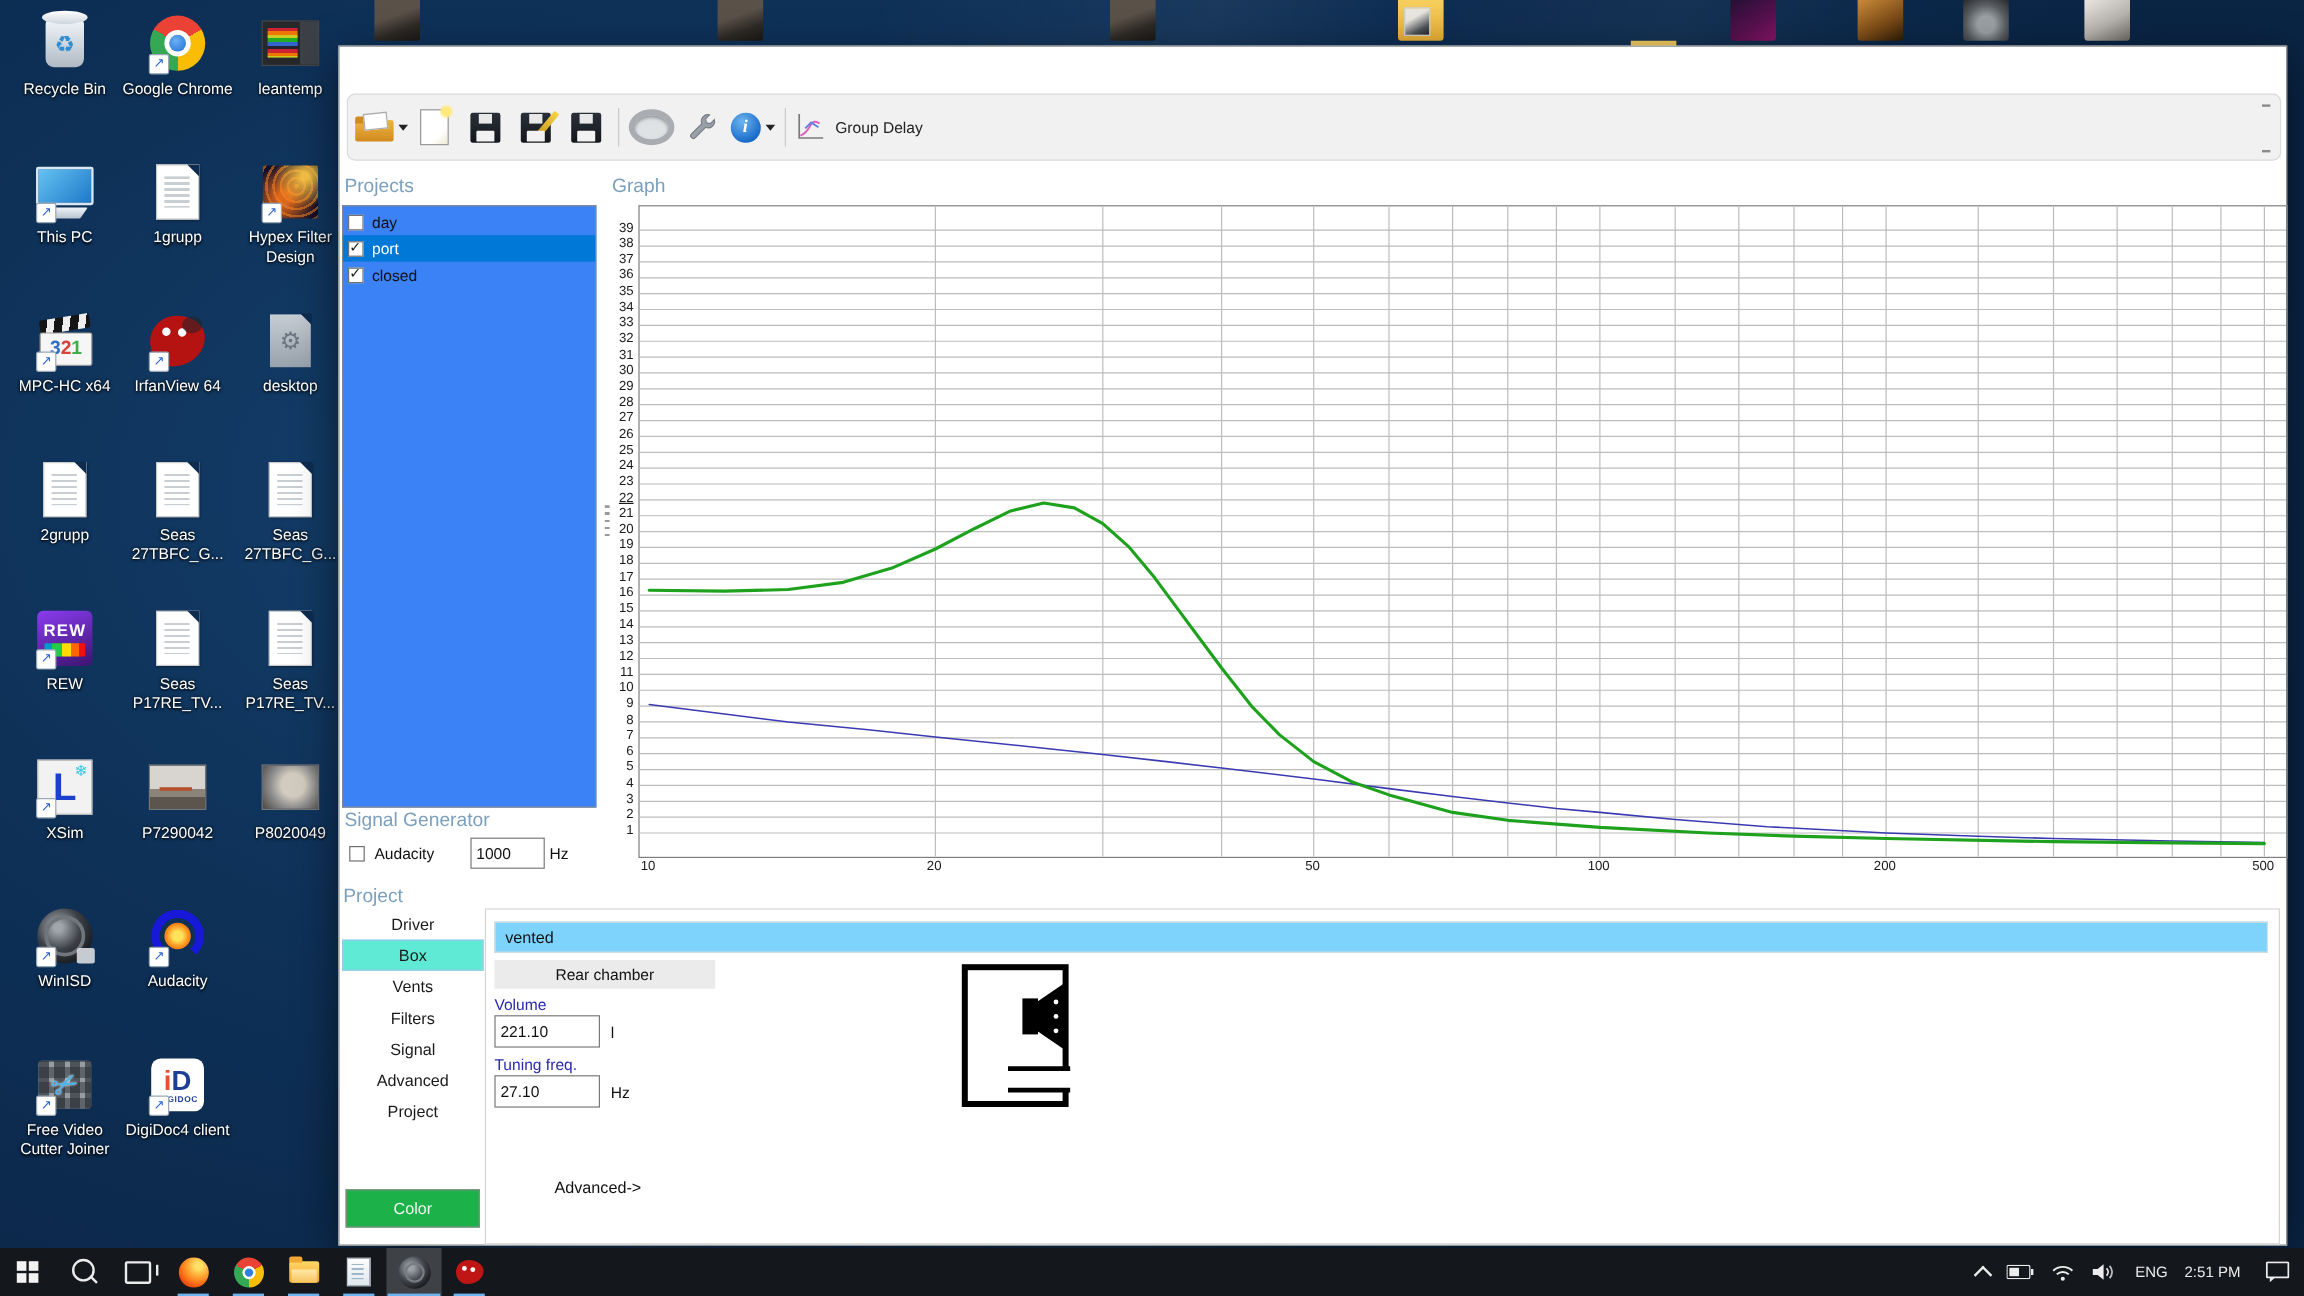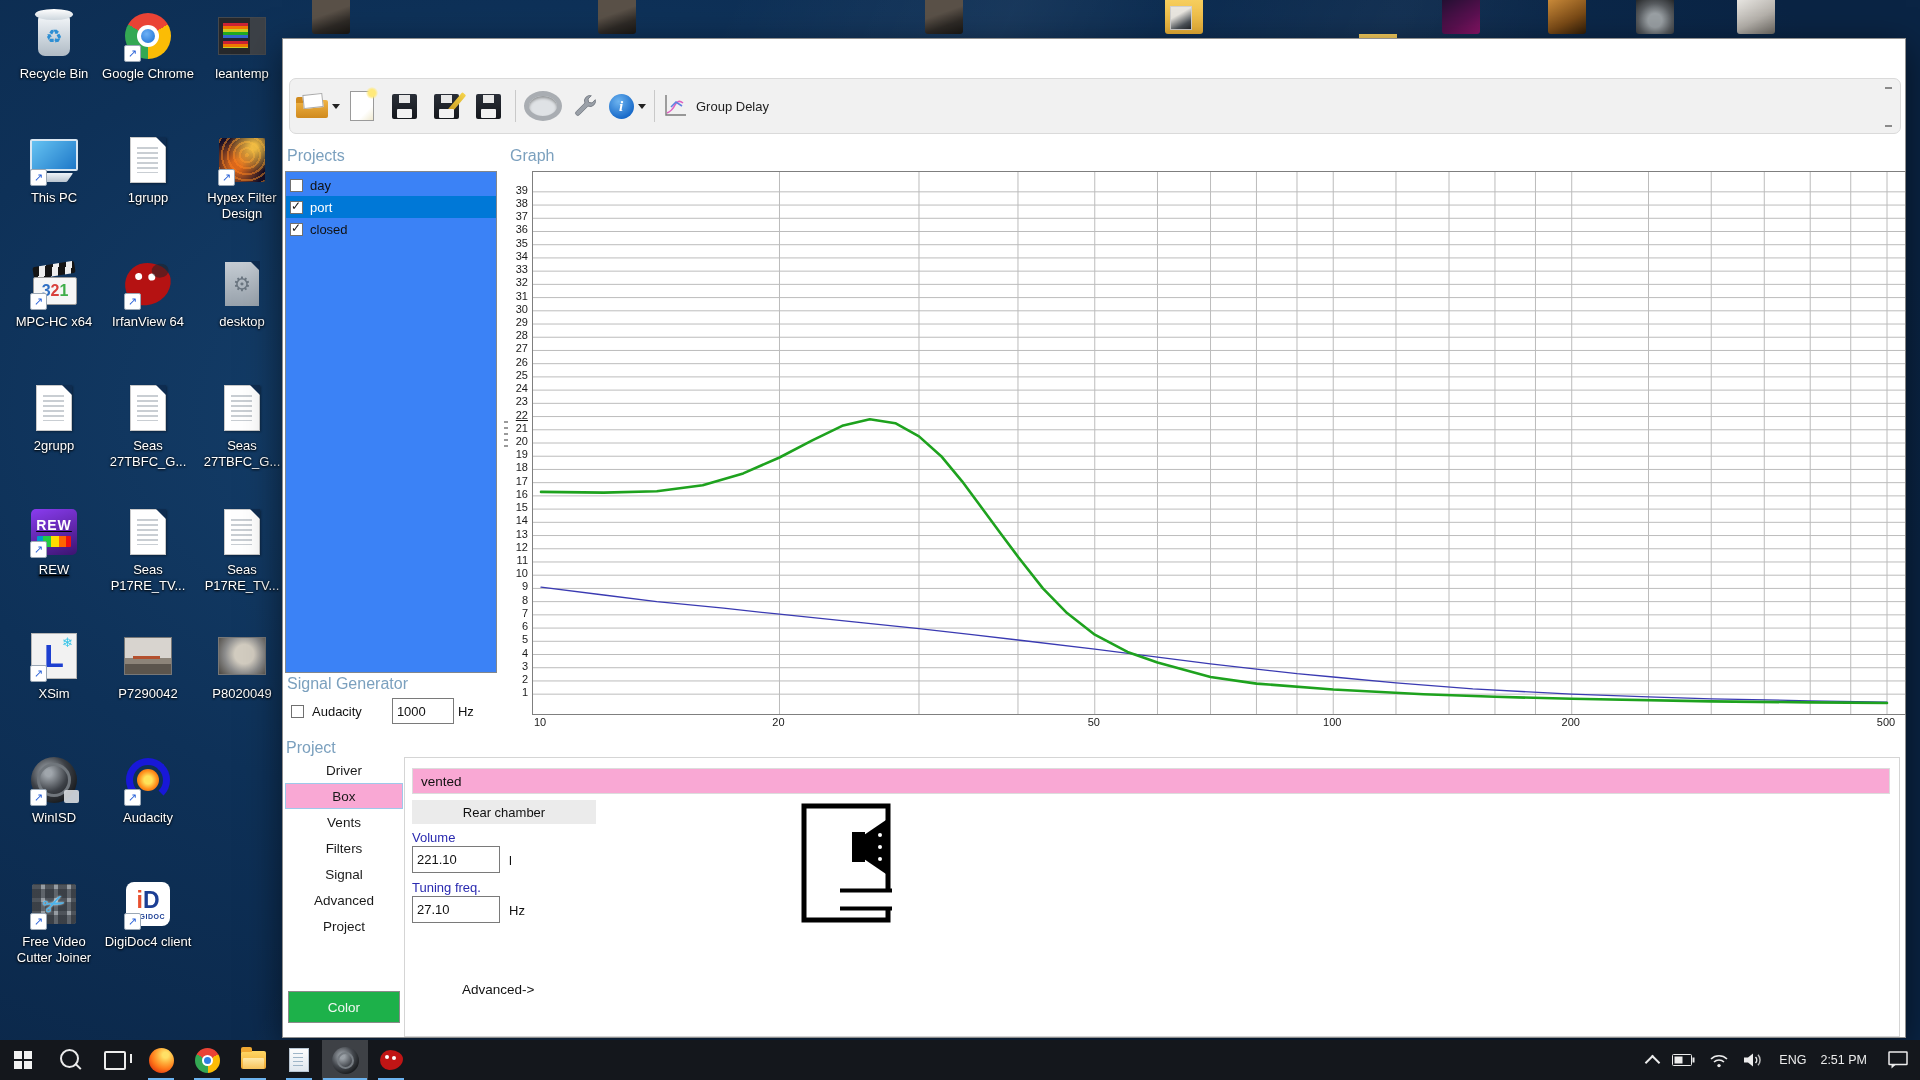--- a/index.html
+++ b/index.html
@@ -151,27 +151,27 @@
   .tick-y{position:absolute;width:26px;text-align:right;font-size:11px;color:#1a1a1a;left:219px}
   .tick-x{position:absolute;top:677px;font-size:11px;color:#1a1a1a;transform:translateX(-50%)}
   .splitter-dots{position:absolute;left:221px;top:382px;width:4px;height:26px;
     background:repeating-linear-gradient(180deg,#9a9a9a 0 2px,transparent 2px 6px)}
 
   .siggen-row{position:absolute;left:8px;top:659px;display:flex;align-items:center;gap:8px;font-size:13px;color:#111}
   .num-field{border:1px solid #7a7a7a;font-size:13px;color:#111;padding:0 4px;font-family:"Liberation Sans",sans-serif;background:#fff;box-sizing:border-box}
 
   .nav-list{position:absolute;left:2px;top:718px;width:118px}
   .nav-item{height:26px;display:flex;align-items:center;justify-content:center;font-size:13.5px;color:#1a1a1a;box-sizing:border-box}
-  .nav-item.selected{background:#f9a8d4;border:1px solid #9ec9ea}
+  .nav-item.selected{background:#5eead4;border:1px solid #9ec9ea}
 
   .color-button{position:absolute;left:5px;top:952px;width:112px;height:32px;background:#1db14a;border:1px solid #8a8a8a;box-sizing:border-box;
     display:flex;align-items:center;justify-content:center;color:#f2f7f2;font-size:13.5px}
 
   .main-panel{position:absolute;left:121px;top:718px;width:1496px;height:280px;border:1px solid #d5d5d5;box-sizing:border-box;background:#fff}
-  .vented-field{position:absolute;left:7px;top:10px;width:1478px;height:26px;background:#f9a8d4;border:1px solid #dcdcdc;font-size:13.5px;color:#111;padding:0 8px;box-sizing:border-box;font-family:"Liberation Sans",sans-serif}
+  .vented-field{position:absolute;left:7px;top:10px;width:1478px;height:26px;background:#7dd3fc;border:1px solid #dcdcdc;font-size:13.5px;color:#111;padding:0 8px;box-sizing:border-box;font-family:"Liberation Sans",sans-serif}
   .chamber-tab{position:absolute;left:7px;top:42px;width:184px;height:24px;background:#ebebeb;display:flex;align-items:center;justify-content:center;font-size:13px;color:#111}
   .panel-blue-label{position:absolute;font-size:13px;color:#2a2ab0}
   .unit-label{position:absolute;font-size:13px;color:#111}
   .advanced-link{position:absolute;left:57px;top:224px;font-size:13.5px;color:#111}
   .box-diagram{position:absolute;left:395px;top:44px}
 
   
   .taskbar{position:absolute;left:0;bottom:0;width:1920px;height:40px;background:#14171c;display:flex;align-items:center}
   .tb-slot{width:46px;height:40px;display:flex;align-items:center;justify-content:center;position:relative;flex:none}
   .tb-slot.active{background:#3e4146}
@@ -291,21 +291,21 @@
         <div class="g-doc"></div>
       </div>
       <div class="di-label">Seas 27TBFC_G...</div>
     </div>
     <div class="desktop-icon" style="left: 194px; top: 382px;">
       <div class="di-glyph">
         <div class="g-doc"></div>
       </div>
       <div class="di-label">Seas 27TBFC_G...</div>
     </div>
-    <div class="desktop-icon" style="left: 6px; top: 506px; text-decoration: underline;">
+    <div class="desktop-icon" style="left: 6px; top: 506px;">
       <div class="di-glyph">
         <div class="g-rew">REW<i></i></div>
         <div class="sc-arrow">↗</div>
       </div>
       <div class="di-label">REW</div>
     </div>
     <div class="desktop-icon" style="left: 100px; top: 506px;">
       <div class="di-glyph">
         <div class="g-doc"></div>
       </div>

